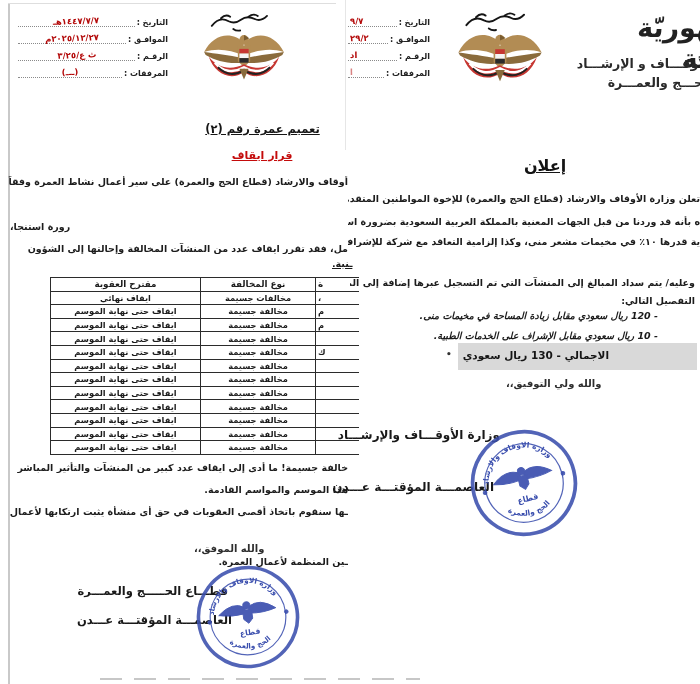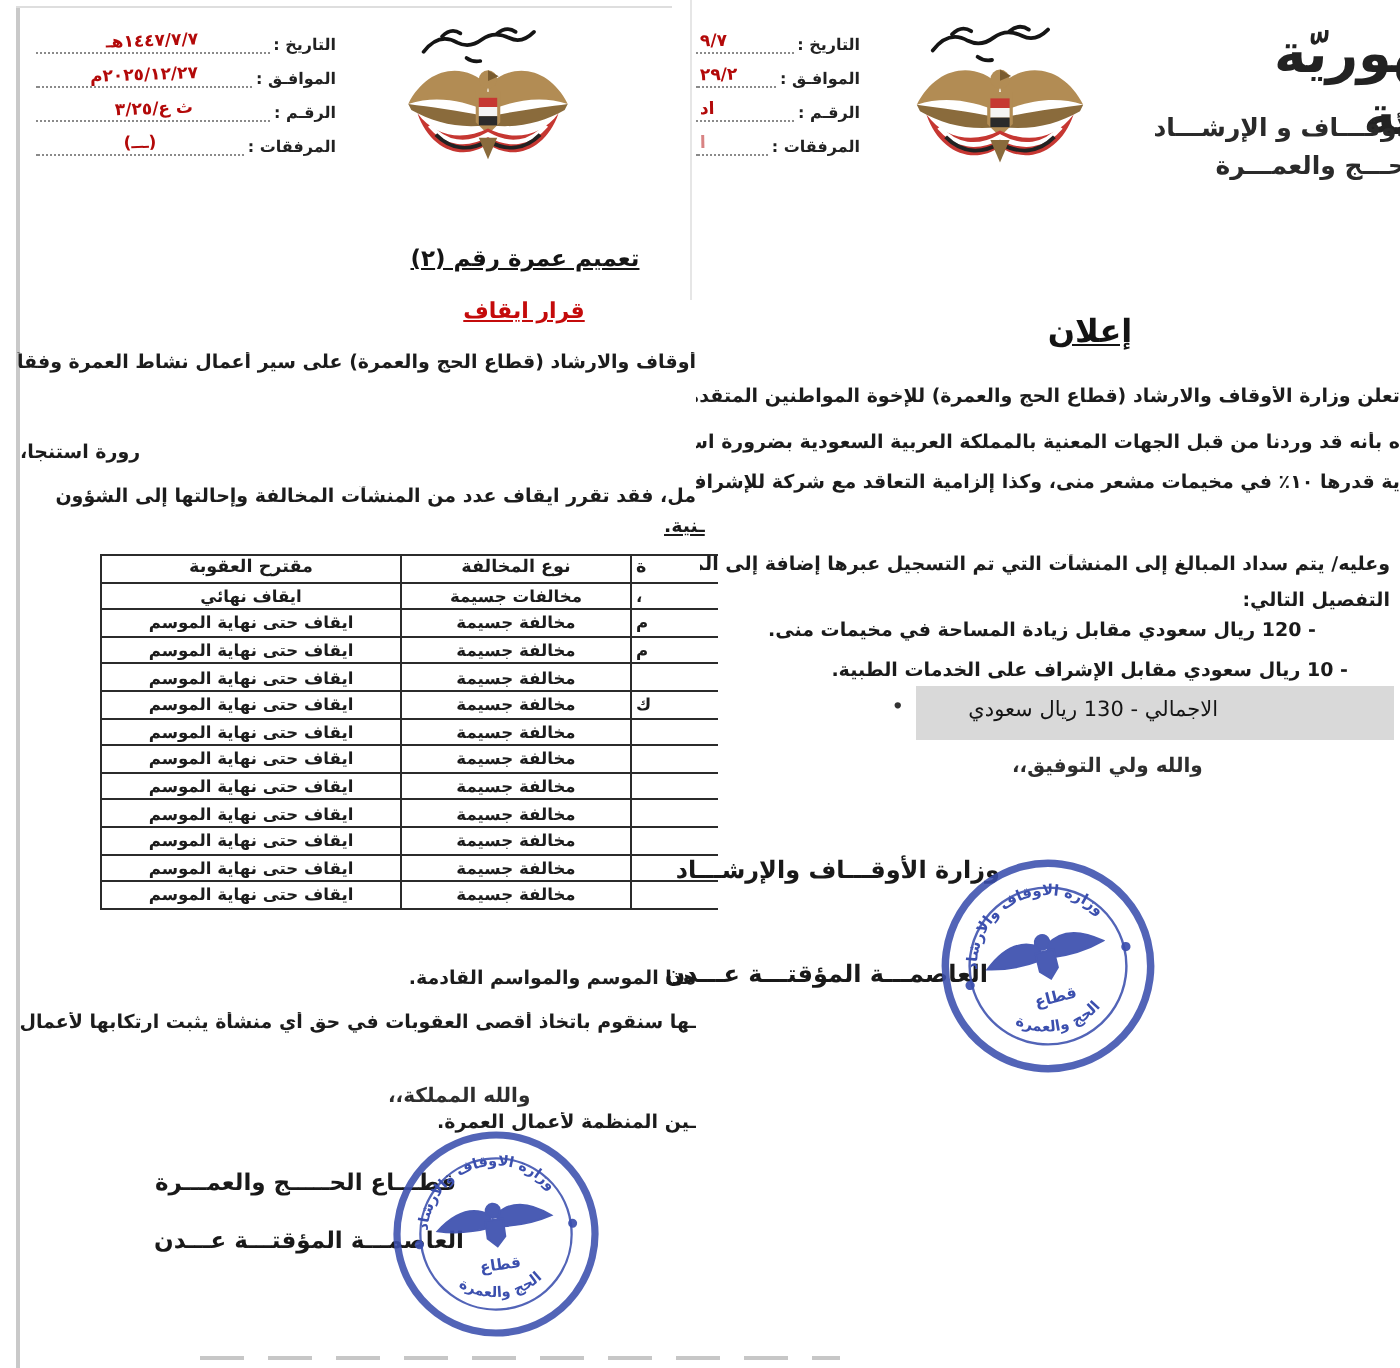--- a/index.html
+++ b/index.html
@@ -26,23 +26,23 @@
   
   #violations-table{position:absolute;left:50px;top:277px;width:298px;border-collapse:collapse;
                     direction:rtl;table-layout:fixed;}
   #violations-table td,#violations-table th{border:1px solid #2b2b2b;height:12.6px;padding:0 2px;
         font-size:8.3px;font-weight:700;text-align:center;overflow:hidden;white-space:nowrap;color:#1c1c1c;}
   #violations-table th{font-size:8.8px;}
   #violations-table .tfrag{border-right:none;width:39px;text-align:left;}
   #violations-table .ttype{width:110px;}
   #violations-table .tpen{width:145px;}
   
-  .pay-item{position:absolute;direction:rtl;white-space:nowrap;font-size:9.5px;font-weight:700;}
+  .pay-item{position:absolute;direction:rtl;white-space:nowrap;font-size:9.5px;font-weight:700;font-style:italic;}
   #total-box{position:absolute;left:458px;top:343px;width:239px;height:27px;background:#d9d9d9;}
-  #total-box .total-text{position:absolute;right:88px;top:6px;font-size:10.5px;font-weight:400;
+  #total-box .total-text{position:absolute;right:88px;top:6px;font-size:10.5px;font-weight:700;
        direction:rtl;white-space:nowrap;color:#151515;}
   .sig{position:absolute;direction:rtl;white-space:nowrap;font-weight:800;color:#191919;}
   .closing{position:absolute;direction:rtl;white-space:nowrap;font-size:10px;font-weight:600;color:#2e2e2e;}
   
   #logo-name{position:absolute;left:598px;top:12px;width:172px;text-align:right;direction:rtl;
       font-size:27px;font-weight:800;color:#222;transform:skewX(-4deg);letter-spacing:-1px;}
   .logo-line{position:absolute;direction:rtl;text-align:right;font-weight:800;color:#2a2a2a;white-space:nowrap;}
   
   .edge-v{position:absolute;background:#c9c9c9;width:1.5px;}
   .edge-h{position:absolute;background:#dedede;height:1px;}
@@ -193,24 +193,25 @@
         </tr>
 
         <tr>
           <td class="tfrag"></td>
           <td class="ttype">مخالفة جسيمة</td>
           <td class="tpen">ايقاف حتى نهاية الموسم</td>
         </tr>
       </tbody>
   </table>
 
+  <div class="line lline" style="top:462px;">خالفة جسيمة! ما أدى إلى ايقاف عدد كبير من المنشآت والتأثير المباشر</div>
   <div class="line lline" style="top:484px;">هذا الموسم والمواسم القادمة.</div>
   <div class="line lline" style="top:506px;">ـها سنقوم باتخاذ أقصى العقوبات في حق أي منشأة يثبت ارتكابها لأعمال</div>
   <div class="line lline" style="top:556px;">ـين المنظمة لأعمال العمرة.</div>
-  <div class="closing" style="left:194px;top:543px;">والله المملكة،،</div>
+  <div class="closing" style="left:194px;top:543px;">والله الموفق،،</div>
 
   <div class="sig" style="right:472px;top:584px;font-size:11.5px;">قطـــاع الحـــــج والعمـــرة</div>
   <div class="sig" style="right:468px;top:613px;font-size:11.5px;">العاصمـــة المؤقتـــة عـــدن</div>
 
   <svg style="left:194px;top:563px;transform:rotate(-8deg);" width="108" height="108" viewBox="0 0 120 120">
     <g fill="none" stroke="#3b4fae" opacity=".88">
       <circle cx="60" cy="60" r="55" stroke-width="4"></circle>
       <circle cx="60" cy="60" r="42" stroke-width="1.3"></circle>
     </g>
     <path id="arcT1" d="M22,60 A38,38 0 1 1 98,60" fill="none"></path>
@@ -288,21 +289,21 @@
 
   <div class="doc-title" style="left:505px;top:156px;width:80px;font-size:16px;color:#141414;">إعلان</div>
 
   <div class="line rline" style="top:193px;">تعلن وزارة الأوقاف والارشاد (قطاع الحج والعمرة) للإخوة المواطنين المتقدمين للحج لـ</div>
   <div class="line rline" style="top:216px;">ه بأنه قد وردنا من قبل الجهات المعنية بالمملكة العربية السعودية بضرورة استئجا</div>
   <div class="line rline" style="top:236px;">ية قدرها ١٠٪ في مخيمات مشعر منى، وكذا إلزامية التعاقد مع شركة للإشراف على</div>
 
   <div class="line rline" style="top:277px;width:345px;left:350px;">وعليه/ يتم سداد المبالغ إلى المنشآت التي تم التسجيل عبرها إضافة إلى المبالغ المقـ</div>
   <div class="line" style="right:5px;top:295px;font-size:9.5px;">التفصيل التالي:</div>
   <div class="pay-item" style="right:42px;top:310px;">- 120 ريال سعودي مقابل زيادة المساحة في مخيمات منى.</div>
-  <div class="pay-item" style="right:26px;top:330px;">- 10 ريال سعودي مقابل الإشراف على الخدمات الطبية.</div>
+  <div class="pay-item" style="right:42px;top:330px;">- 10 ريال سعودي مقابل الإشراف على الخدمات الطبية.</div>
 
   <div id="total-box">
     <span class="total-text">الاجمالي - 130 ريال سعودي</span>
   </div>
   <div class="frag" style="left:446px;top:349px;font-size:9px;color:#333;">•</div>
 
   <div class="closing" style="left:506px;top:378px;">والله ولي التوفيق،،</div>
 
   <div class="sig" style="right:200px;top:428px;font-size:12px;">وزارة الأوقـــاف والإرشـــاد</div>
   <div class="sig" style="right:206px;top:480px;font-size:12px;">العاصمـــة المؤقتـــة عـــدن</div>

